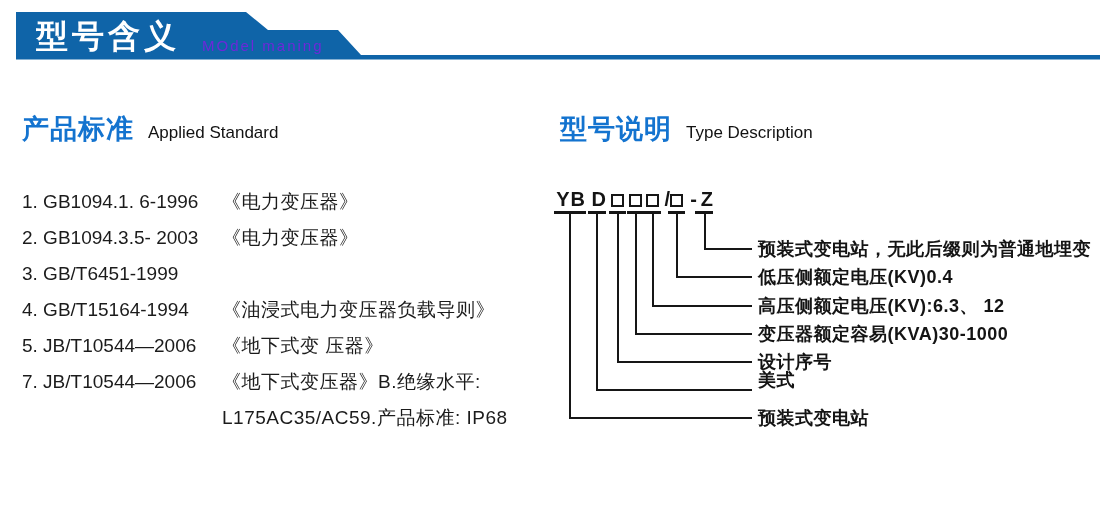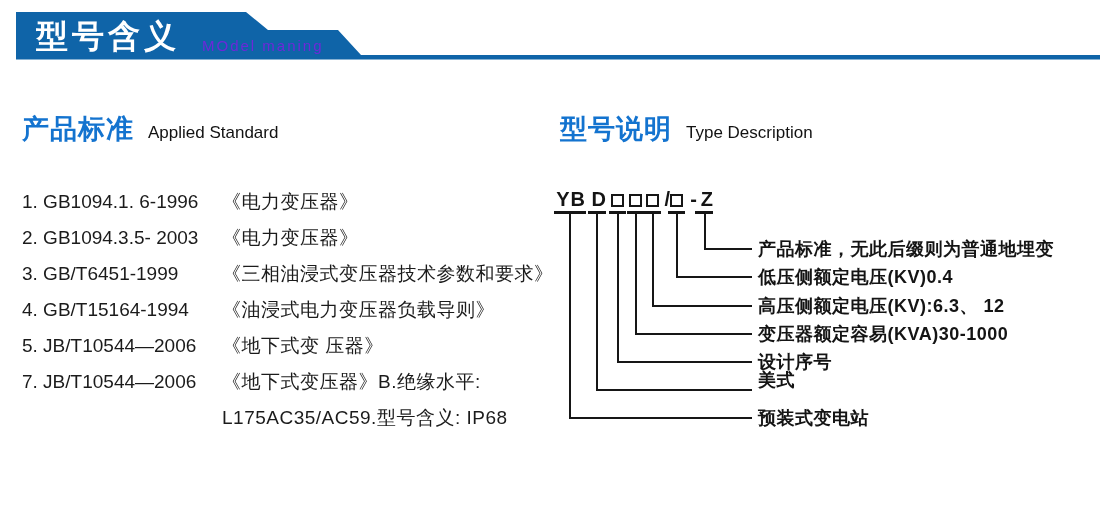--- a/index.html
+++ b/index.html
@@ -76,37 +76,36 @@
     <li>
       <span class="std-code">1. GB1094.1. 6-1996</span>
       <span class="std-title">《电力变压器》</span>
     </li>
     <li>
       <span class="std-code">2. GB1094.3.5- 2003</span>
       <span class="std-title">《电力变压器》</span>
     </li>
     <li>
       <span class="std-code">3. GB/T6451-1999</span>
-      <span class="std-title">《三相油浸式变压器技术参数和要求》</span>
     </li>
     <li>
       <span class="std-code">4. GB/T15164-1994</span>
       <span class="std-title">《油浸式电力变压器负载导则》</span>
     </li>
     <li>
       <span class="std-code">5. JB/T10544—2006</span>
       <span class="std-title">《地下式变 压器》</span>
     </li>
     <li>
       <span class="std-code">7. JB/T10544—2006</span>
       <span class="std-title">《地下式变压器》B.绝缘水平:</span>
     </li>
     <li>
       <span class="std-code"></span>
-      <span class="std-title">L175AC35/AC59.型号含义: IP68</span>
+      <span class="std-title">L175AC35/AC59.产品标准: IP68</span>
     </li>
   </ul>
 
   <div>
 
     <div class="seg u" style="left:554px;width:32px;letter-spacing:1px;">YB</div>
     <div class="seg u" style="left:588px;width:18px;">D</div>
     <div class="seg u boxseg" style="left:609px;width:17px;">
         <span class="mbox"></span>
       </div>
@@ -132,21 +131,21 @@
     <div class="vline" style="left:569px;top:214px;height:205px;"></div>
 
     <div class="hline" style="left:704px;top:248px;width:48px;"></div>
     <div class="hline" style="left:676px;top:276px;width:76px;"></div>
     <div class="hline" style="left:652px;top:305px;width:100px;"></div>
     <div class="hline" style="left:635px;top:333px;width:117px;"></div>
     <div class="hline" style="left:617px;top:361px;width:135px;"></div>
     <div class="hline" style="left:596px;top:389px;width:156px;"></div>
     <div class="hline" style="left:569px;top:417px;width:183px;"></div>
 
-    <div class="dlabel" style="top:237px;">产品标准，无此后缀则为普通地埋变</div>
+    <div class="dlabel" style="top:237px;">预装式变电站，无此后缀则为普通地埋变</div>
     <div class="dlabel" style="top:265px;">低压侧额定电压(KV)0.4</div>
     <div class="dlabel" style="top:294px;">高压侧额定电压(KV):6.3、 12</div>
     <div class="dlabel" style="top:322px;">变压器额定容易(KVA)30-1000</div>
     <div class="dlabel" style="top:350px;">设计序号</div>
     <div class="dlabel" style="top:368px;">美式</div>
     <div class="dlabel" style="top:406px;">预装式变电站</div>
   </div>
 
 </div>
 

